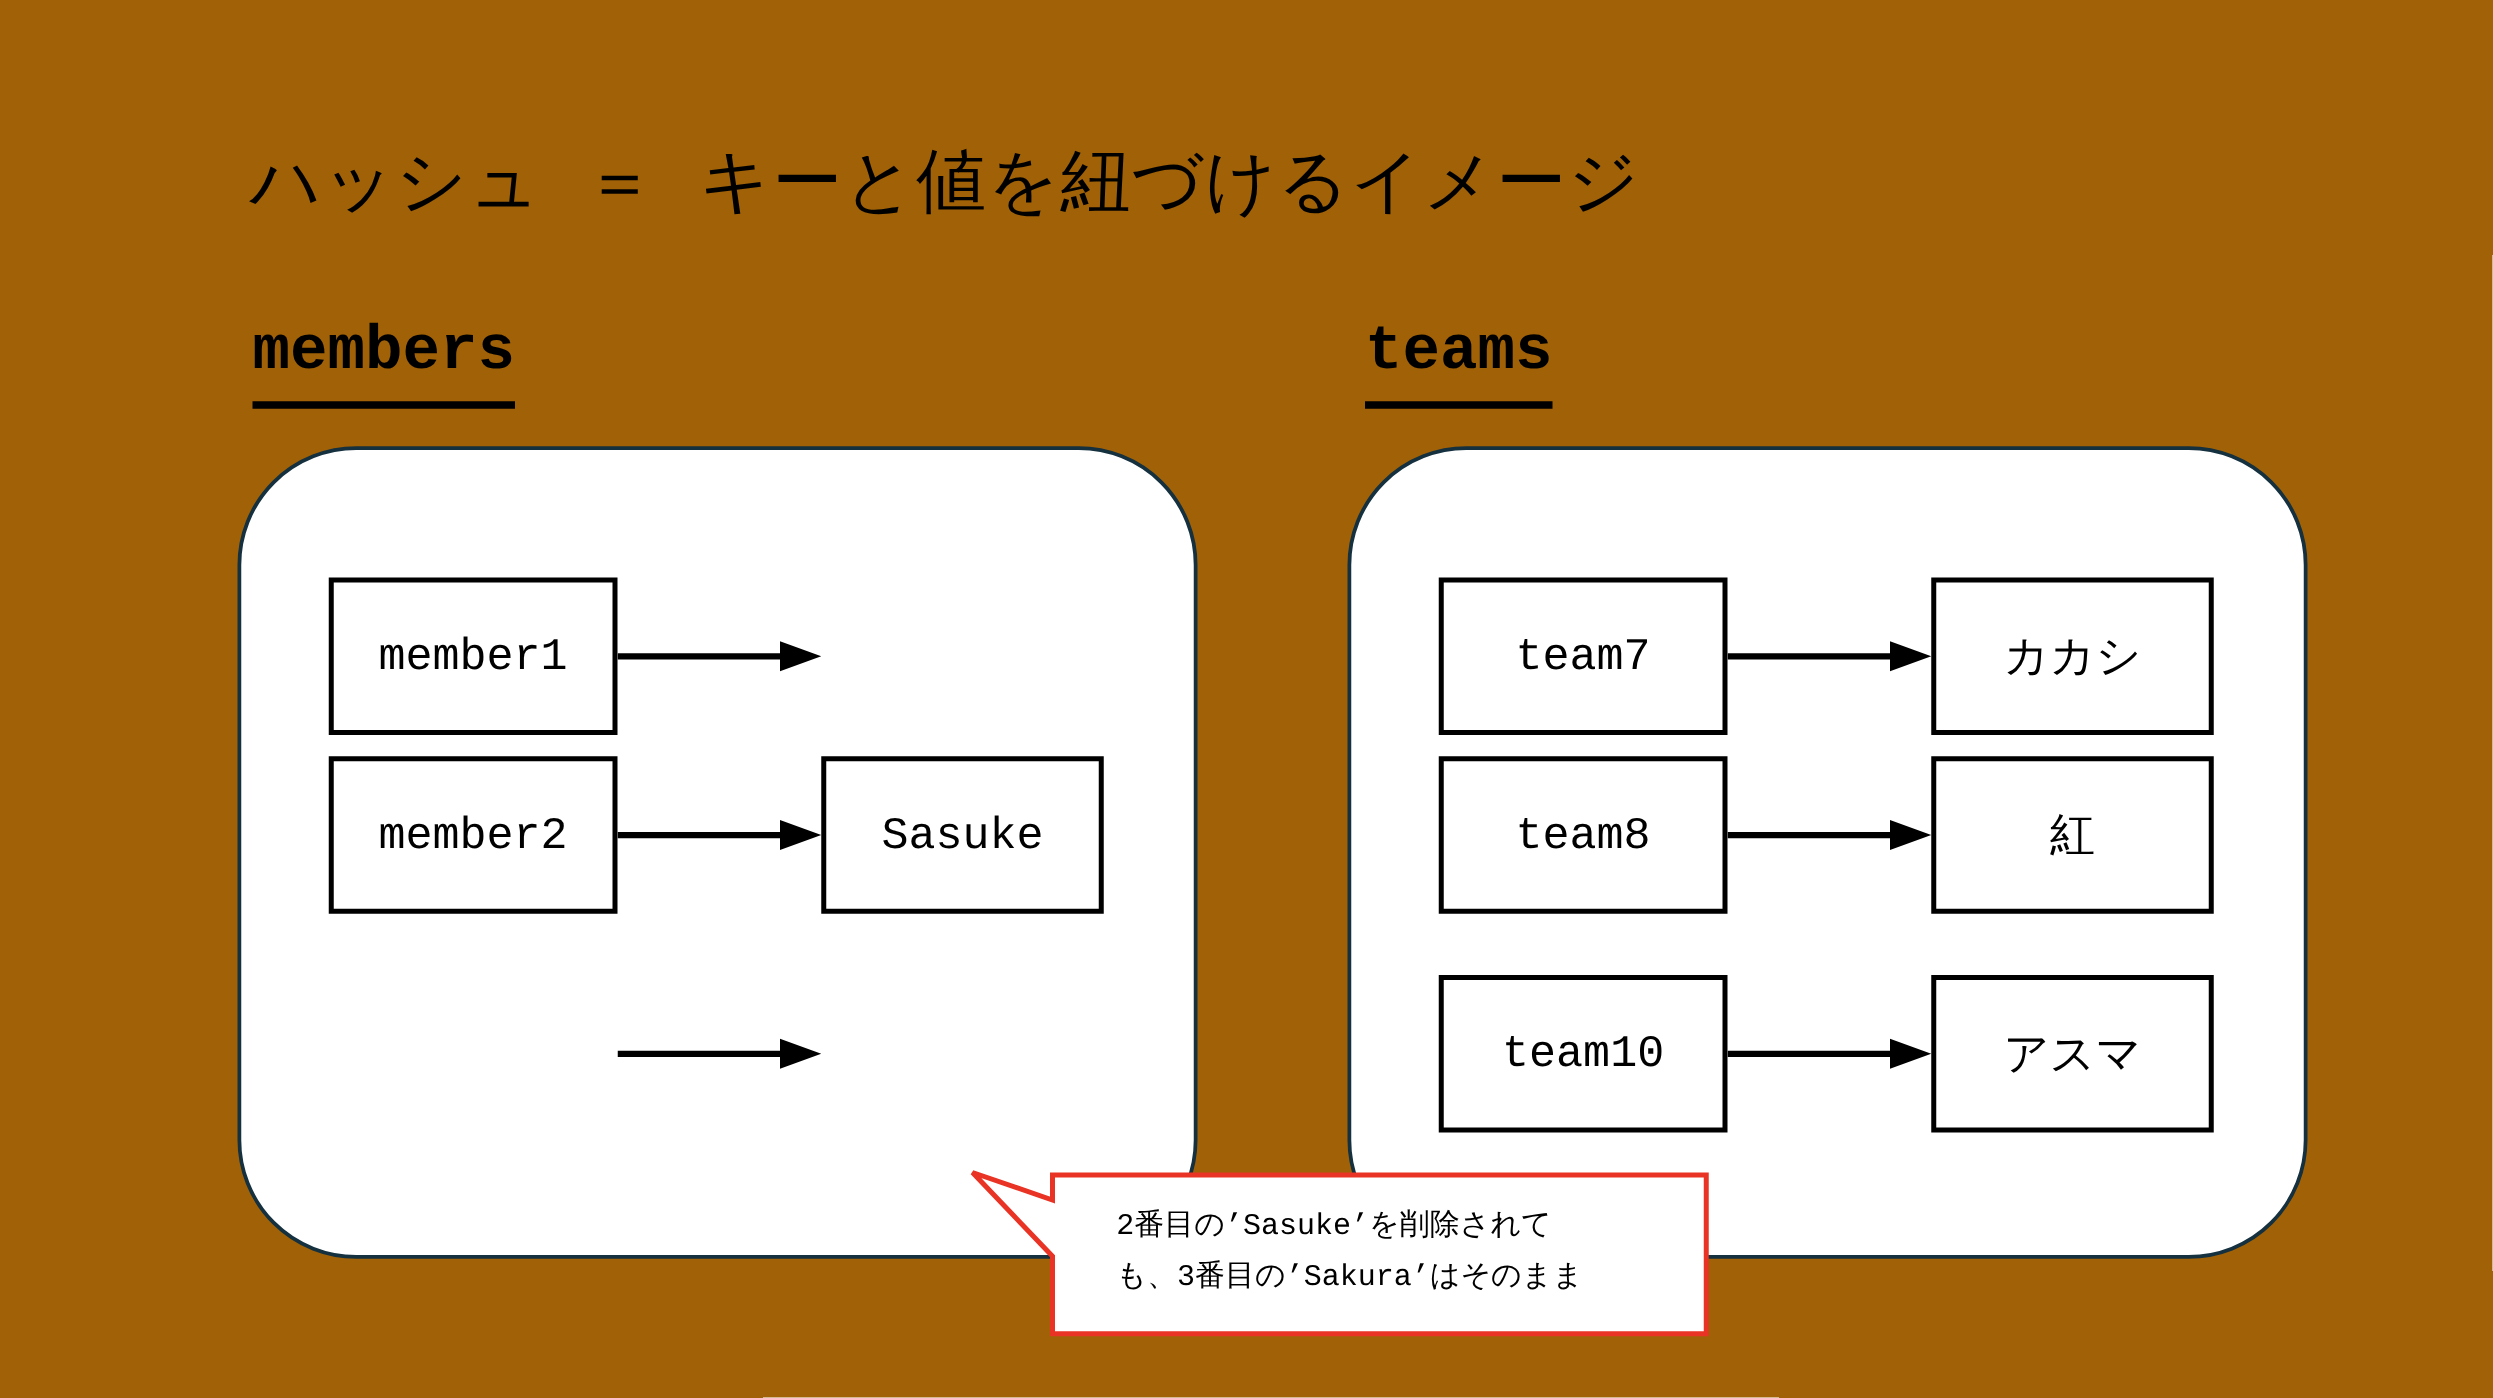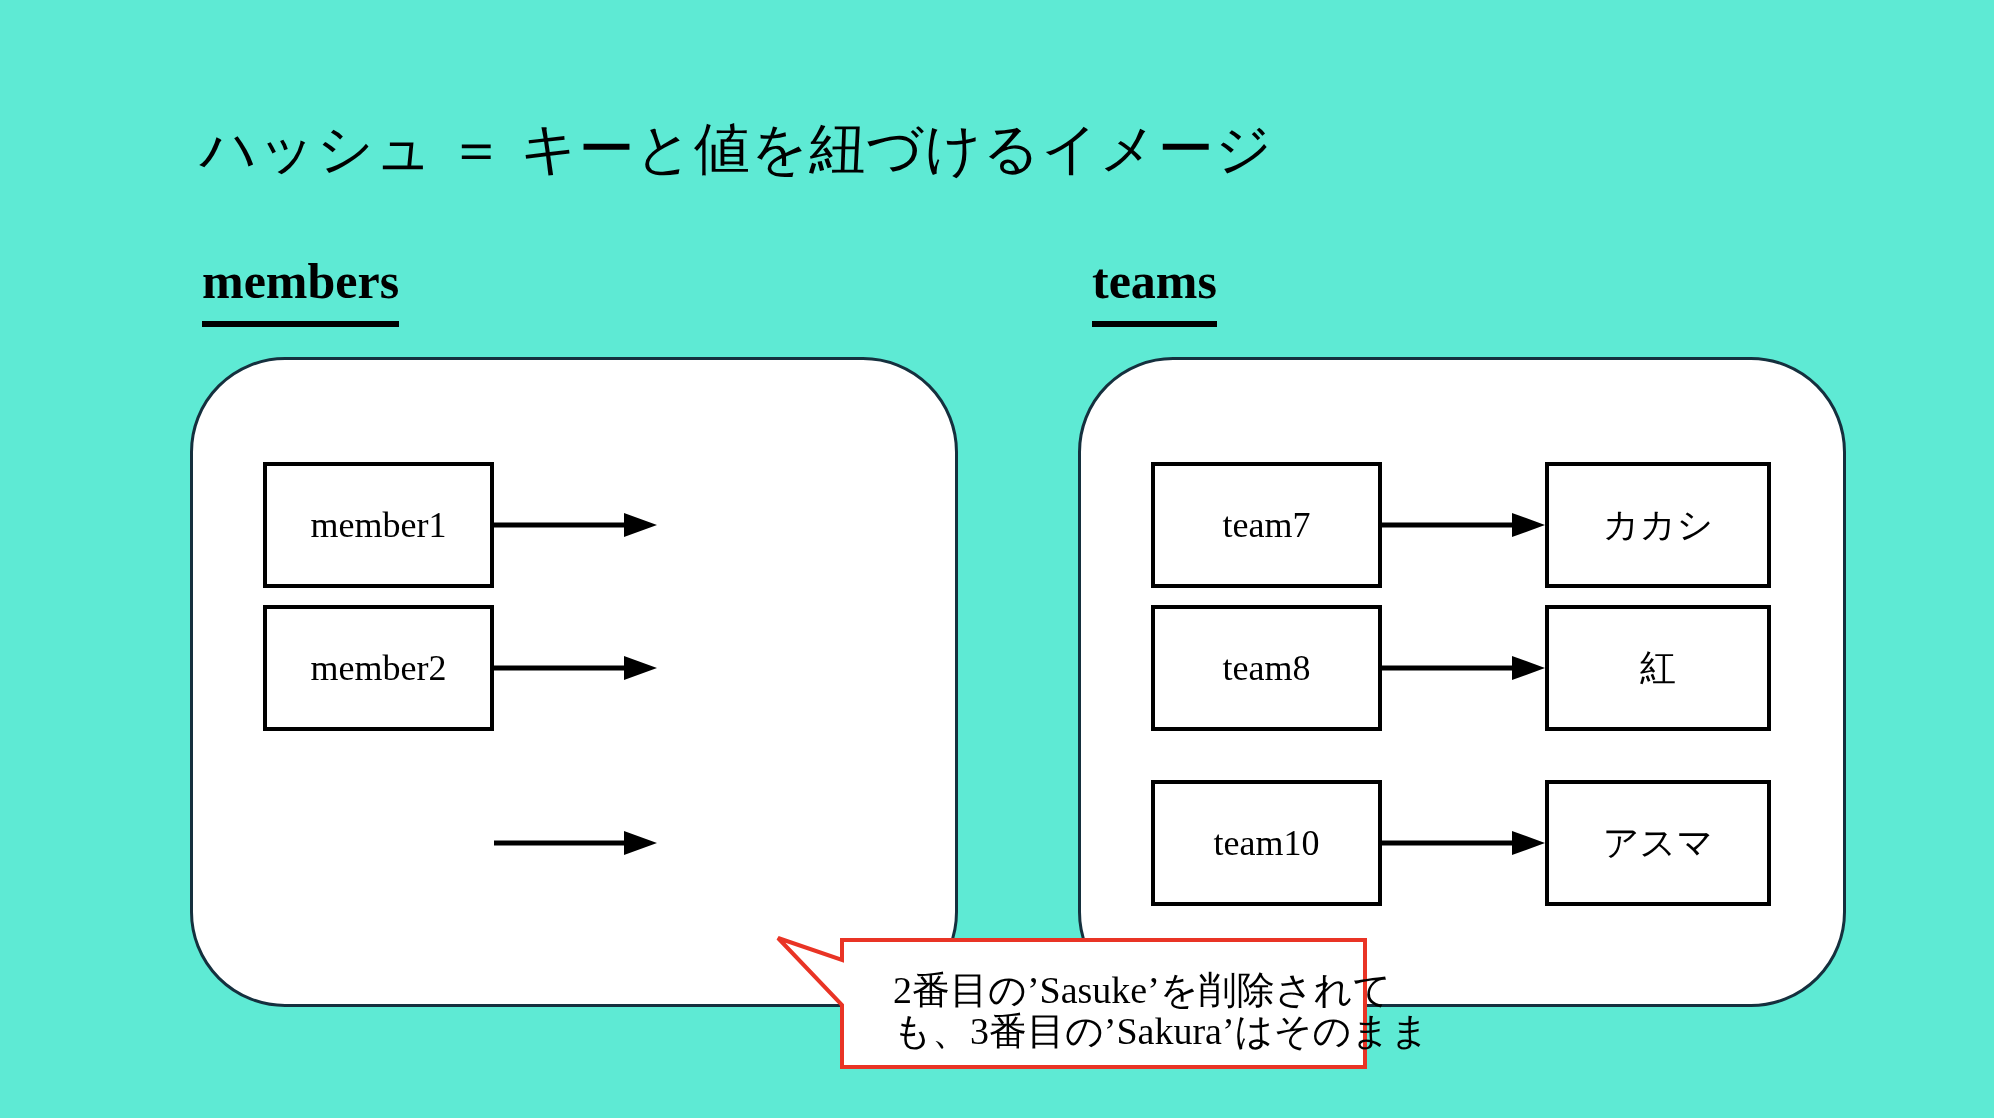--- a/index.html
+++ b/index.html
@@ -1,21 +1,21 @@
 <!DOCTYPE html>
 <html><head>
 <meta charset="utf-8">
 <style>
   html, body { margin: 0; padding: 0; background: #ffffff; }
   .stage {
     position: relative;
     width: 1994px;
     height: 1118px;
-    background: #5eead4;
-    font-family: Liberation Serif, serif;
+    background: #a16207;
+    font-family: Liberation Mono, monospace;
     color: #000000;
     overflow: hidden;
   }
   .slide-title {
     position: absolute;
     left: 200px;
     top: 116px;
     font-size: 56px;
     line-height: 1.2;
     letter-spacing: 1px;
@@ -79,21 +79,21 @@
   .callout-shape {
     position: absolute;
     left: 758px;
     top: 923px;
     width: 625px;
     height: 160px;
   }
   .callout-line {
     position: absolute;
     left: 893px;
-    font-size: 38px;
+    font-size: 24px;
     line-height: 1.2;
     white-space: nowrap;
   }
   .callout-line-1 { top: 968px; }
   .callout-line-2 { top: 1009px; }
 </style>
 </head>
 <body>
 
 <div class="stage">
@@ -109,20 +109,21 @@
         <line x1="0" y1="15" x2="132" y2="15" stroke="#000" stroke-width="5"></line>
         <polygon points="130,3 163,15 130,27" fill="#000"></polygon>
       </svg>
     </div>
     <div class="pair-row row-1">
       <div class="key-box">member2</div>
       <svg class="arrow" viewBox="0 0 163 30">
         <line x1="0" y1="15" x2="132" y2="15" stroke="#000" stroke-width="5"></line>
         <polygon points="130,3 163,15 130,27" fill="#000"></polygon>
       </svg>
+      <div class="value-box">Sasuke</div>
     </div>
     <div class="pair-row row-2">
       <svg class="arrow" viewBox="0 0 163 30">
         <line x1="0" y1="15" x2="132" y2="15" stroke="#000" stroke-width="5"></line>
         <polygon points="130,3 163,15 130,27" fill="#000"></polygon>
       </svg>
     </div>
   </div>
 
   <div class="section-heading heading-teams">teams</div>

